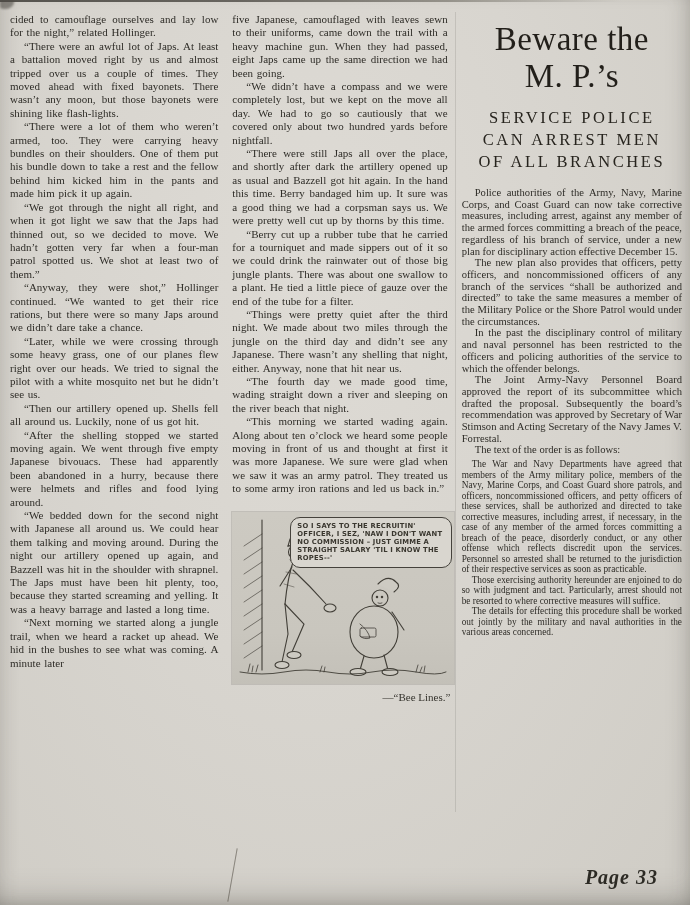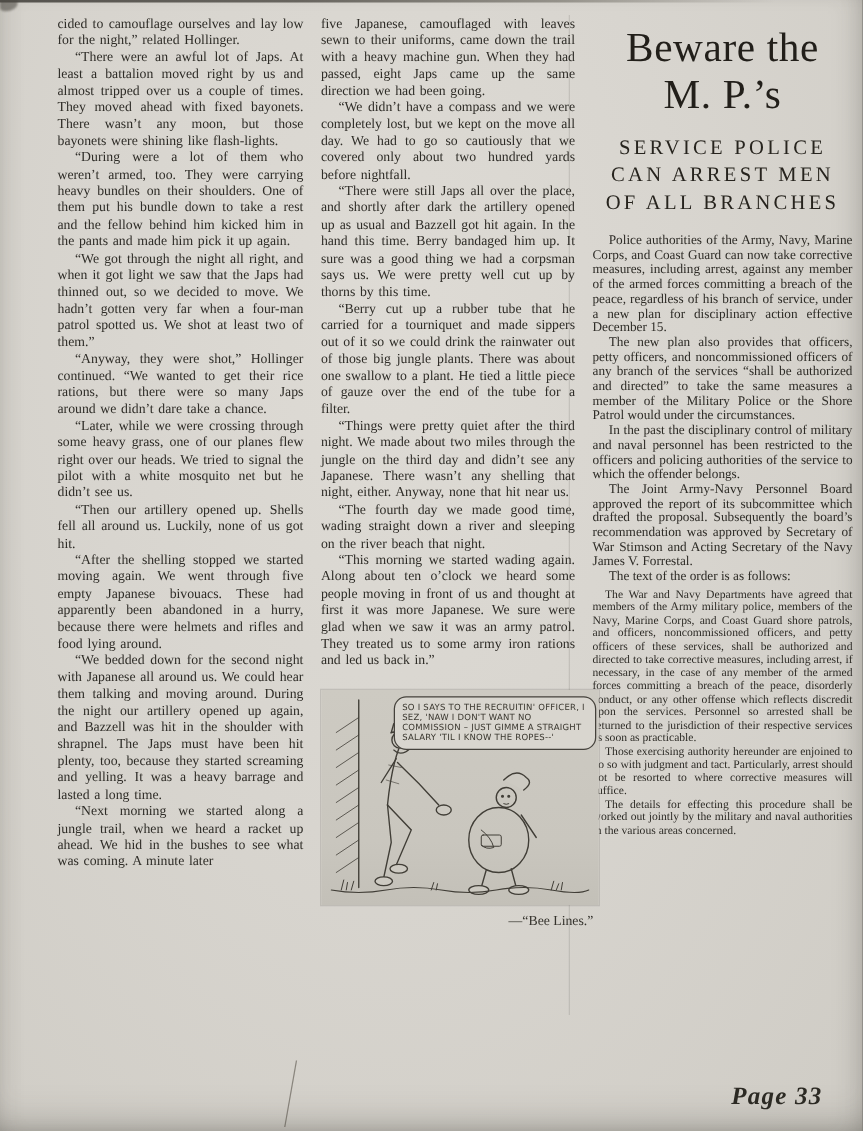--- a/index.html
+++ b/index.html
@@ -32,21 +32,20 @@
   }
   .col-divider{
     position:absolute;left:455px;top:12px;width:1px;height:800px;
     background:rgba(82,79,72,.16);
   }
   .cols{
     position:relative;
     display:flex;
     padding:13px 8px 0 10px;
     gap:14px;
-    margin-left:36px;
   }
   .col{min-width:0;}
   .col-left{width:209px;}
   .col-mid{width:216px;}
   .col-right{width:221px;}
   .story p{
     margin:0;
     text-align:justify;
     font-size:11px;
     line-height:13.4px;
@@ -88,21 +87,21 @@
     background:linear-gradient(180deg,#cdcac2 0%,#c9c6be 70%,#c3c0b8 100%);
     box-shadow:0 0 0 1px rgba(120,117,110,.25);
   }
   .cartoon-svg{position:absolute;inset:0;}
   .speech-bubble{
     position:absolute;left:58px;top:5px;width:148px;
     padding:4px 6px 5px 6px;
     border:1px solid #45423c;border-radius:10px;
     background:#d9d6cf;
     font-family:"DejaVu Sans", sans-serif;
-    font-size:6.8px;line-height:8.1px;font-weight:normal;
+    font-size:6.8px;line-height:8.1px;font-weight:bold;
     color:#3a372f;letter-spacing:.2px;
     text-transform:uppercase;
   }
   .cartoon-caption{
     margin-top:7px;
     text-align:right;
     padding-right:4px;
     font-size:11px;
     color:#35332d;
   }
@@ -121,21 +120,21 @@
   <div class="corner-smudge"></div>
   <div class="col-divider"></div>
   <div class="scratch"></div>
 
   <div class="cols">
 
     <div class="col col-left">
       <div class="story">
           <p>cided to camouflage ourselves and lay low for the night,” related Hollinger.</p>
           <p>“There were an awful lot of Japs. At least a battalion moved right by us and almost tripped over us a couple of times.  They moved ahead with fixed bayonets.  There wasn’t any moon, but those bayonets were shining like flash-lights.</p>
-          <p>“During were a lot of them who weren’t armed, too.  They were carrying heavy bundles on their shoulders.  One of them put his bundle down to take a rest and the fellow behind him kicked him in the pants and made him pick it up again.</p>
+          <p>“There were a lot of them who weren’t armed, too.  They were carrying heavy bundles on their shoulders.  One of them put his bundle down to take a rest and the fellow behind him kicked him in the pants and made him pick it up again.</p>
           <p>“We got through the night all right, and when it got light we saw that the Japs had thinned out, so we decided to move.  We hadn’t gotten very far when a four-man patrol spotted us. We shot at least two of them.”</p>
           <p>“Anyway, they were shot,” Hollinger continued.  “We wanted to get their rice rations, but there were so many Japs around we didn’t dare take a chance.</p>
           <p>“Later, while we were crossing through some heavy grass, one of our planes flew right over our heads.  We tried to signal the pilot with a white mosquito net but he didn’t see us.</p>
           <p>“Then our artillery opened up. Shells fell all around us.  Luckily, none of us got hit.</p>
           <p>“After the shelling stopped we started moving again.  We went through five empty Japanese bivouacs.  These had apparently been abandoned in a hurry, because there were helmets and rifles and food lying around.</p>
           <p>“We bedded down for the second night with Japanese all around us. We could hear them talking and moving around.  During the night our artillery opened up again, and Bazzell was hit in the shoulder with shrapnel.  The Japs must have been hit plenty, too, because they started screaming and yelling.  It was a heavy barrage and lasted a long time.</p>
           <p>“Next morning we started along a jungle trail, when we heard a racket up ahead.  We hid in the bushes to see what was coming.   A minute later</p>
         </div>
     </div>
 

